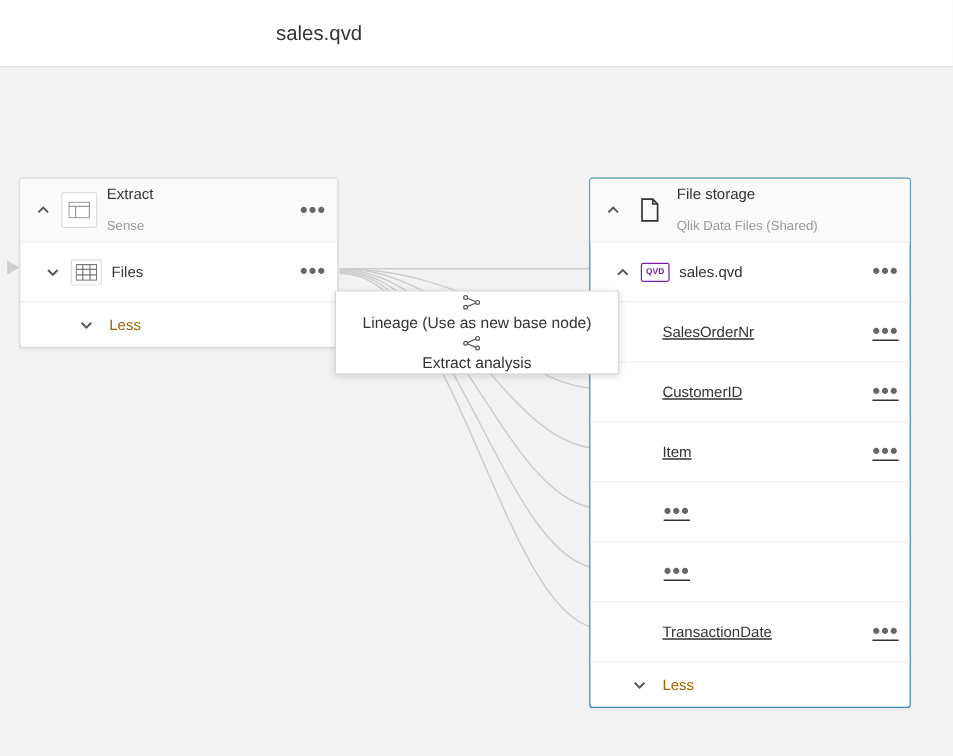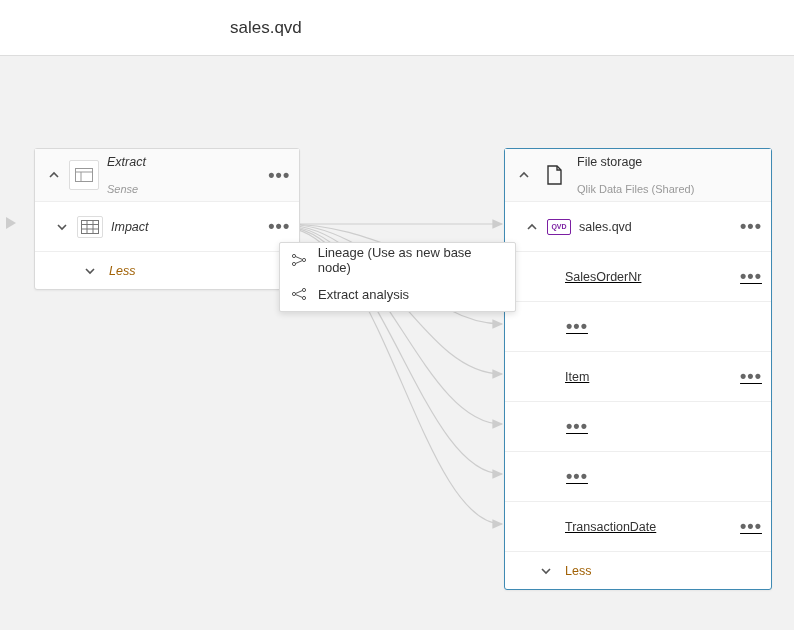--- a/index.html
+++ b/index.html
@@ -33,27 +33,26 @@
       position: absolute;
       background: #fff;
       border: 1px solid #d9d9d9;
       border-radius: 3px;
       box-shadow: 0 1px 2px rgba(0,0,0,0.05);
     }
     .card-selected {
       border: 1px solid #3f8ab3;
     }
     .card-left {
-      left: 34px;
+      left: 16px;
       top: 92px;
       width: 266px;
-      font-style: italic;
     }
     .card-right {
-      left: 504px;
+      left: 491px;
       top: 92px;
       width: 268px;
     }
     .card-row {
       display: flex;
       align-items: center;
       height: 50px;
       padding: 0 8px;
       border-top: 1px solid #eee;
     }
@@ -126,20 +125,21 @@
       z-index: 10;
     }
     .menu-item {
       display: flex;
       align-items: center;
       height: 34px;
       padding: 0 10px;
       font-size: 13px;
       color: #333;
       cursor: pointer;
+      flex-direction: column;
     }
     .menu-icon {
       width: 18px;
       height: 18px;
       margin-right: 10px;
       display: inline-flex;
       align-items: center;
       justify-content: center;
     }
     svg.connector {
@@ -229,21 +229,21 @@
       <span class="icon-box" style="width:26px;height:22px;">
         <svg width="18" height="14" viewBox="0 0 18 14">
             <rect x="0.5" y="0.5" width="17" height="13" fill="none" stroke="#777"></rect>
             <line x1="0.5" y1="4.5" x2="17.5" y2="4.5" stroke="#777"></line>
             <line x1="0.5" y1="9" x2="17.5" y2="9" stroke="#777"></line>
             <line x1="6" y1="0.5" x2="6" y2="13.5" stroke="#777"></line>
             <line x1="12" y1="0.5" x2="12" y2="13.5" stroke="#777"></line>
           </svg>
       </span>
       <div class="row-text">
-        <span class="row-title">Impact</span>
+        <span class="row-title">Files</span>
       </div>
       <span class="dots">•••</span>
     </div>
     <div class="less-row">
       <span class="chevron">
         <svg width="12" height="12" viewBox="0 0 12 12">
             <path d="M2,4 L6,8 L10,4" stroke="#555" stroke-width="1.6" fill="none"></path>
           </svg>
       </span>
       <span>Less</span>
@@ -278,20 +278,21 @@
       <div class="row-text" style="margin-left:8px;">
         <span class="row-title">sales.qvd</span>
       </div>
       <span class="dots">•••</span>
     </div>
     <div class="field-row">
       <span class="row-title">SalesOrderNr</span>
       <span class="dots">•••</span>
     </div>
     <div class="field-row">
+      <span class="row-title">CustomerID</span>
       <span class="dots">•••</span>
     </div>
     <div class="field-row">
       <span class="row-title">Item</span>
       <span class="dots">•••</span>
     </div>
     <div class="field-row">
       <span class="dots">•••</span>
     </div>
     <div class="field-row">

